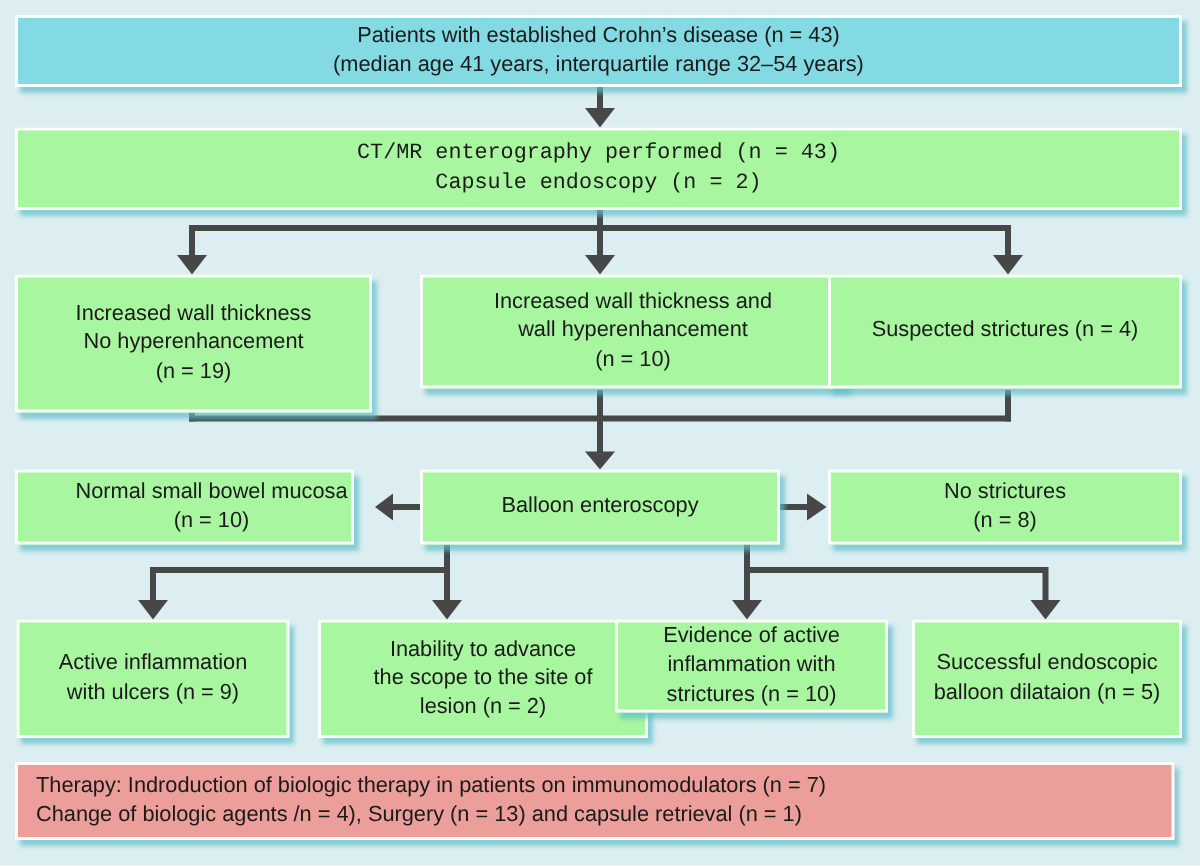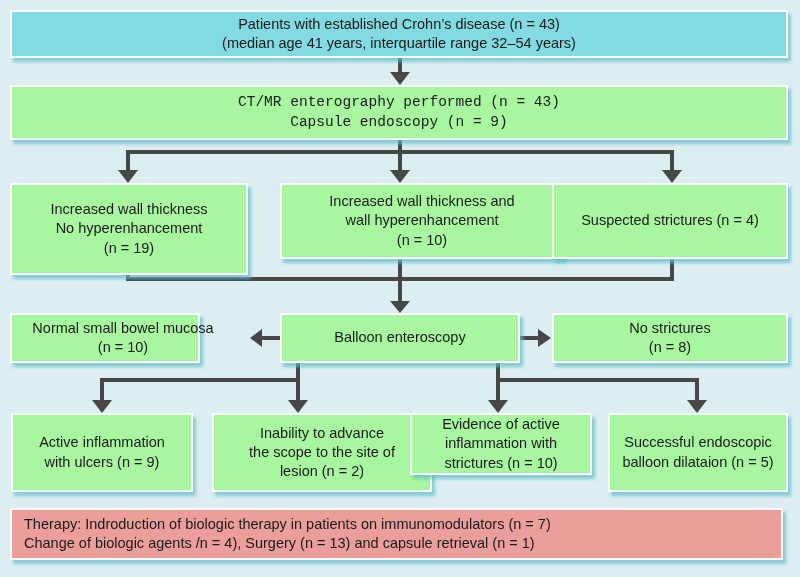--- a/index.html
+++ b/index.html
@@ -23,21 +23,21 @@
   .cyan  { background:var(--cyan,#83DAE2); }
   .green { background:var(--green,#A9F6A1); }
   .pink  { background:var(--pink,#EB9E9A); align-items:flex-start; text-align:left; padding:0 12px; }
   .line  { display:block; white-space:nowrap; }
 
   #box-patients  { left:10px;  top:10px;  width:778px; height:48px; }
   #box-imaging   { left:10px;  top:85px;  width:778px; height:55px;font-family:Liberation Mono, monospace; }
   #box-thick     { left:10px;  top:183px; width:238px; height:92px; }
   #box-thick-enh { left:280px; top:183px; width:284px; height:76px; }
   #box-strict    { left:552px; top:183px; width:236px; height:76px; }
-  #box-normal    { left:10px;  top:313px; width:190px; height:50px;padding-left:36px; }
+  #box-normal    { left:10px;  top:313px; width:226px; height:50px;padding-left:36px; }
   #box-balloon   { left:280px; top:313px; width:240px; height:50px; }
   #box-nostrict  { left:552px; top:313px; width:236px; height:50px; }
   #box-ulcers    { left:11px;  top:413px; width:182px; height:79px; }
   #box-inability { left:212px; top:413px; width:220px; height:79px; }
   #box-evidence  { left:410px; top:413px; width:182px; height:62px; }
   #box-dilation  { left:608px; top:413px; width:180px; height:79px; }
   #box-therapy   { left:10px;  top:508px; width:773px; height:52px; }
 </style>
 </head>
 <body>
@@ -92,21 +92,21 @@
     </g>
   </svg>
 
   <div id="box-patients" class="box cyan">
     <span class="line">Patients with established Crohn’s disease (n = 43)</span>
     <span class="line">(median age 41 years, interquartile range 32–54 years)</span>
   </div>
 
   <div id="box-imaging" class="box green">
     <span class="line">CT/MR enterography performed (n = 43)</span>
-    <span class="line">Capsule endoscopy (n = 9)</span>
+    <span class="line">Capsule endoscopy (n = 2)</span>
   </div>
 
   <div id="box-thick" class="box green">
     <span class="line">Increased wall thickness</span>
     <span class="line">No hyperenhancement</span>
     <span class="line">(n = 19)</span>
   </div>
 
   <div id="box-thick-enh" class="box green">
     <span class="line">Increased wall thickness and</span>

